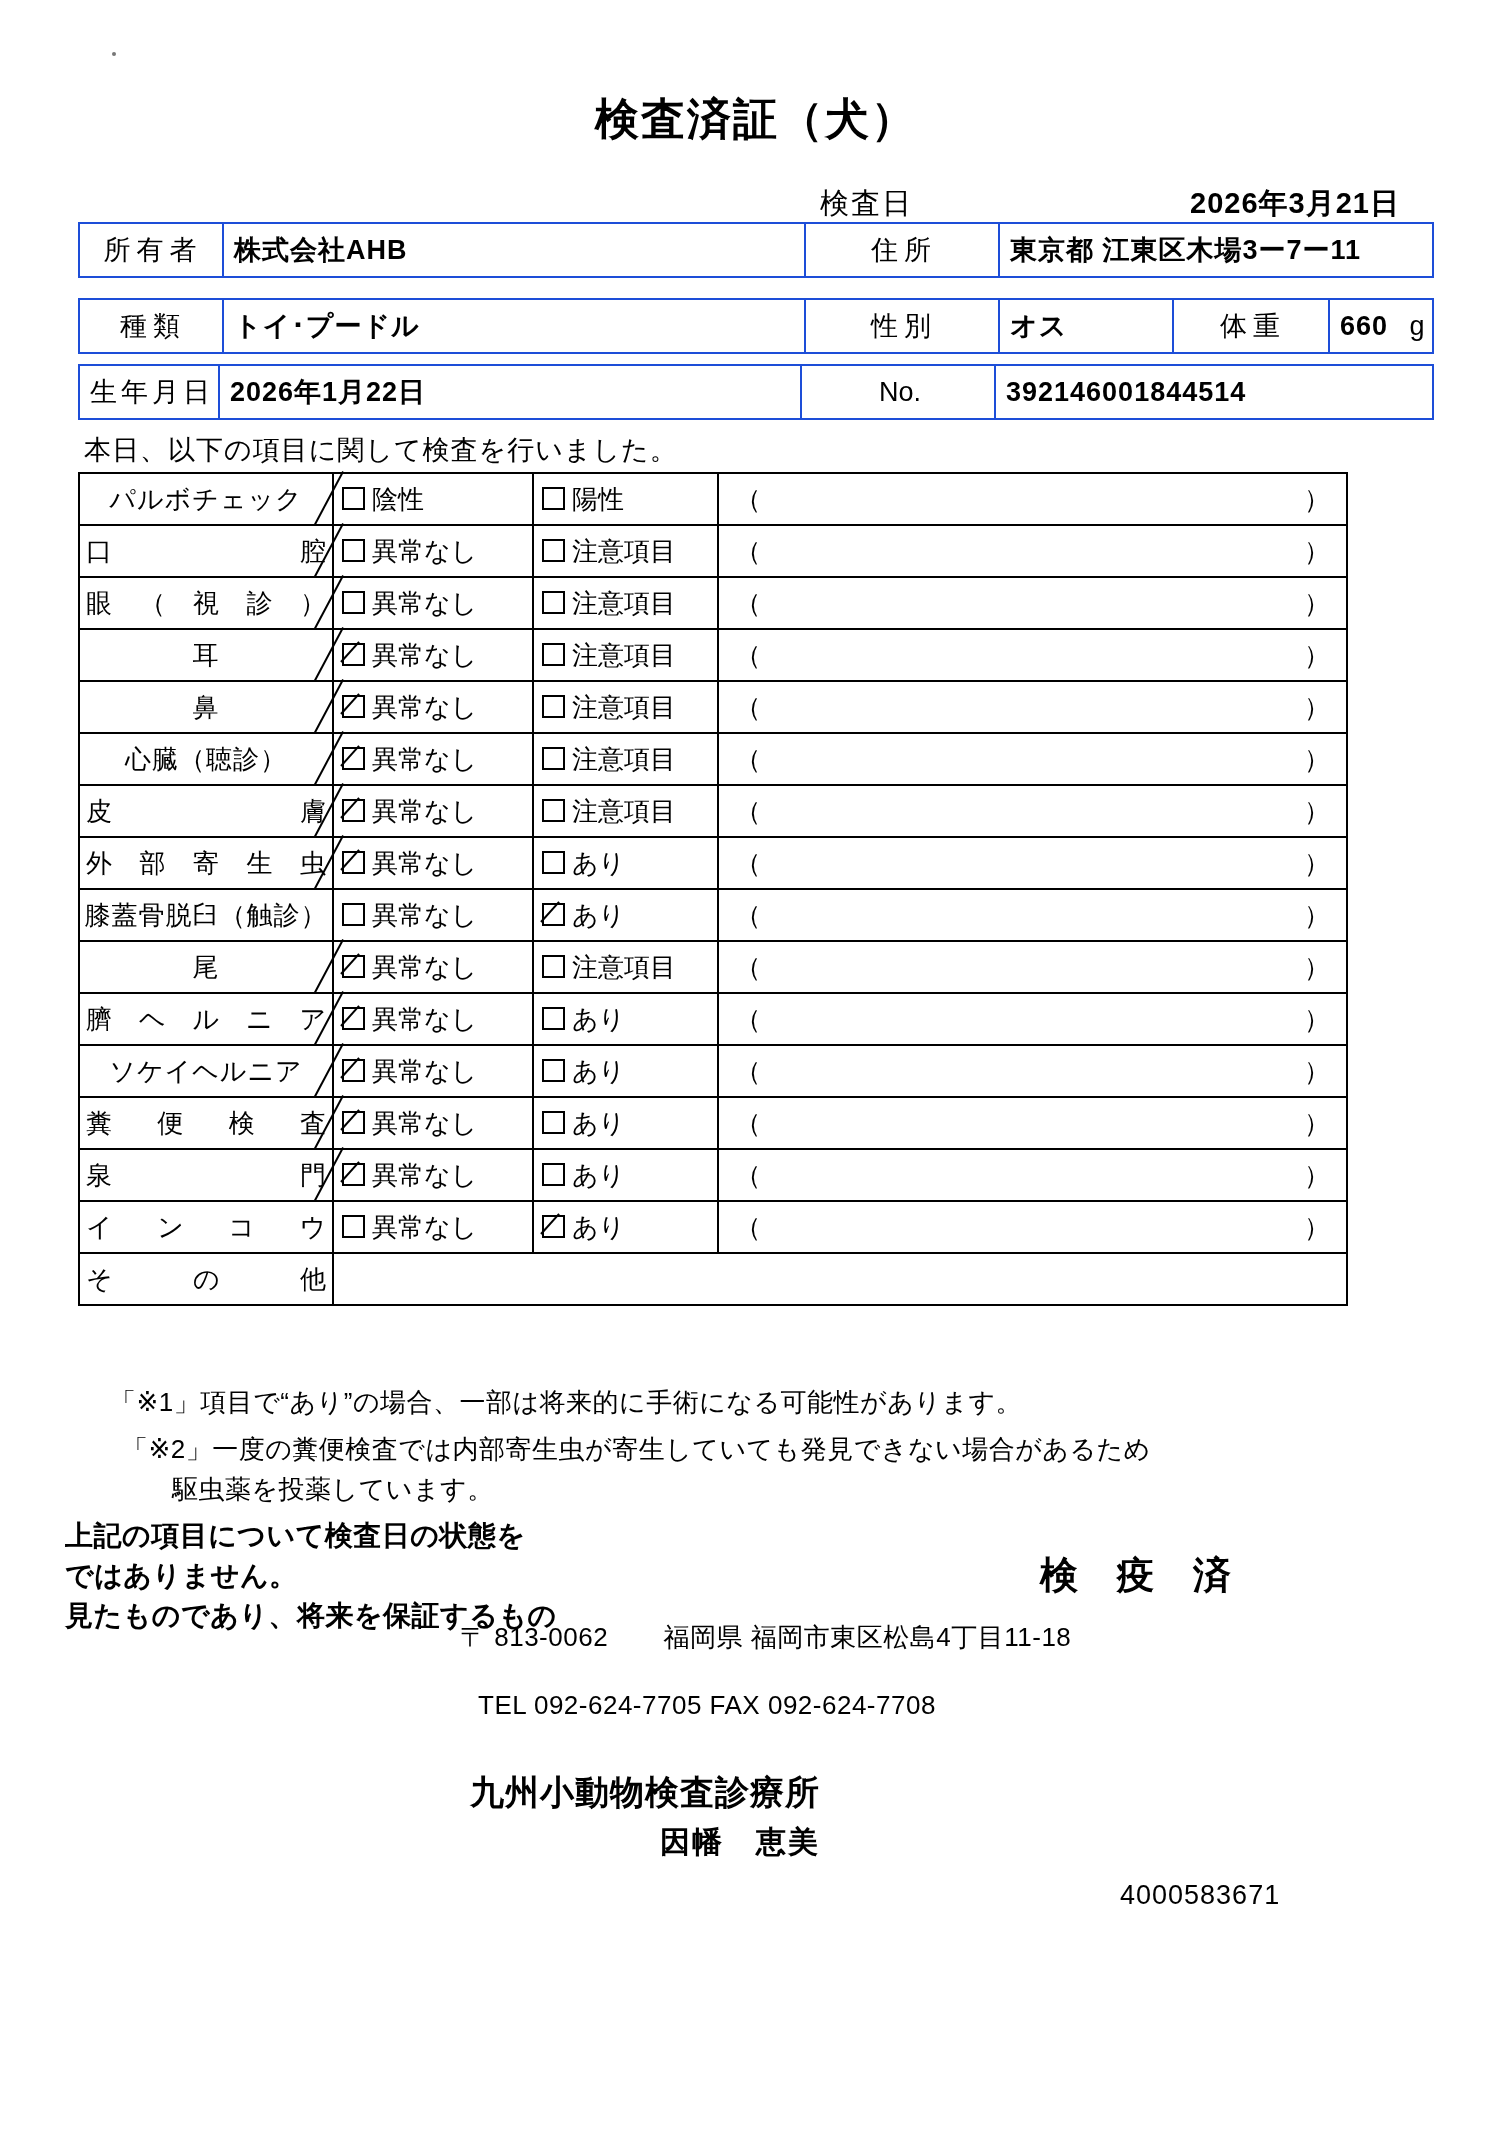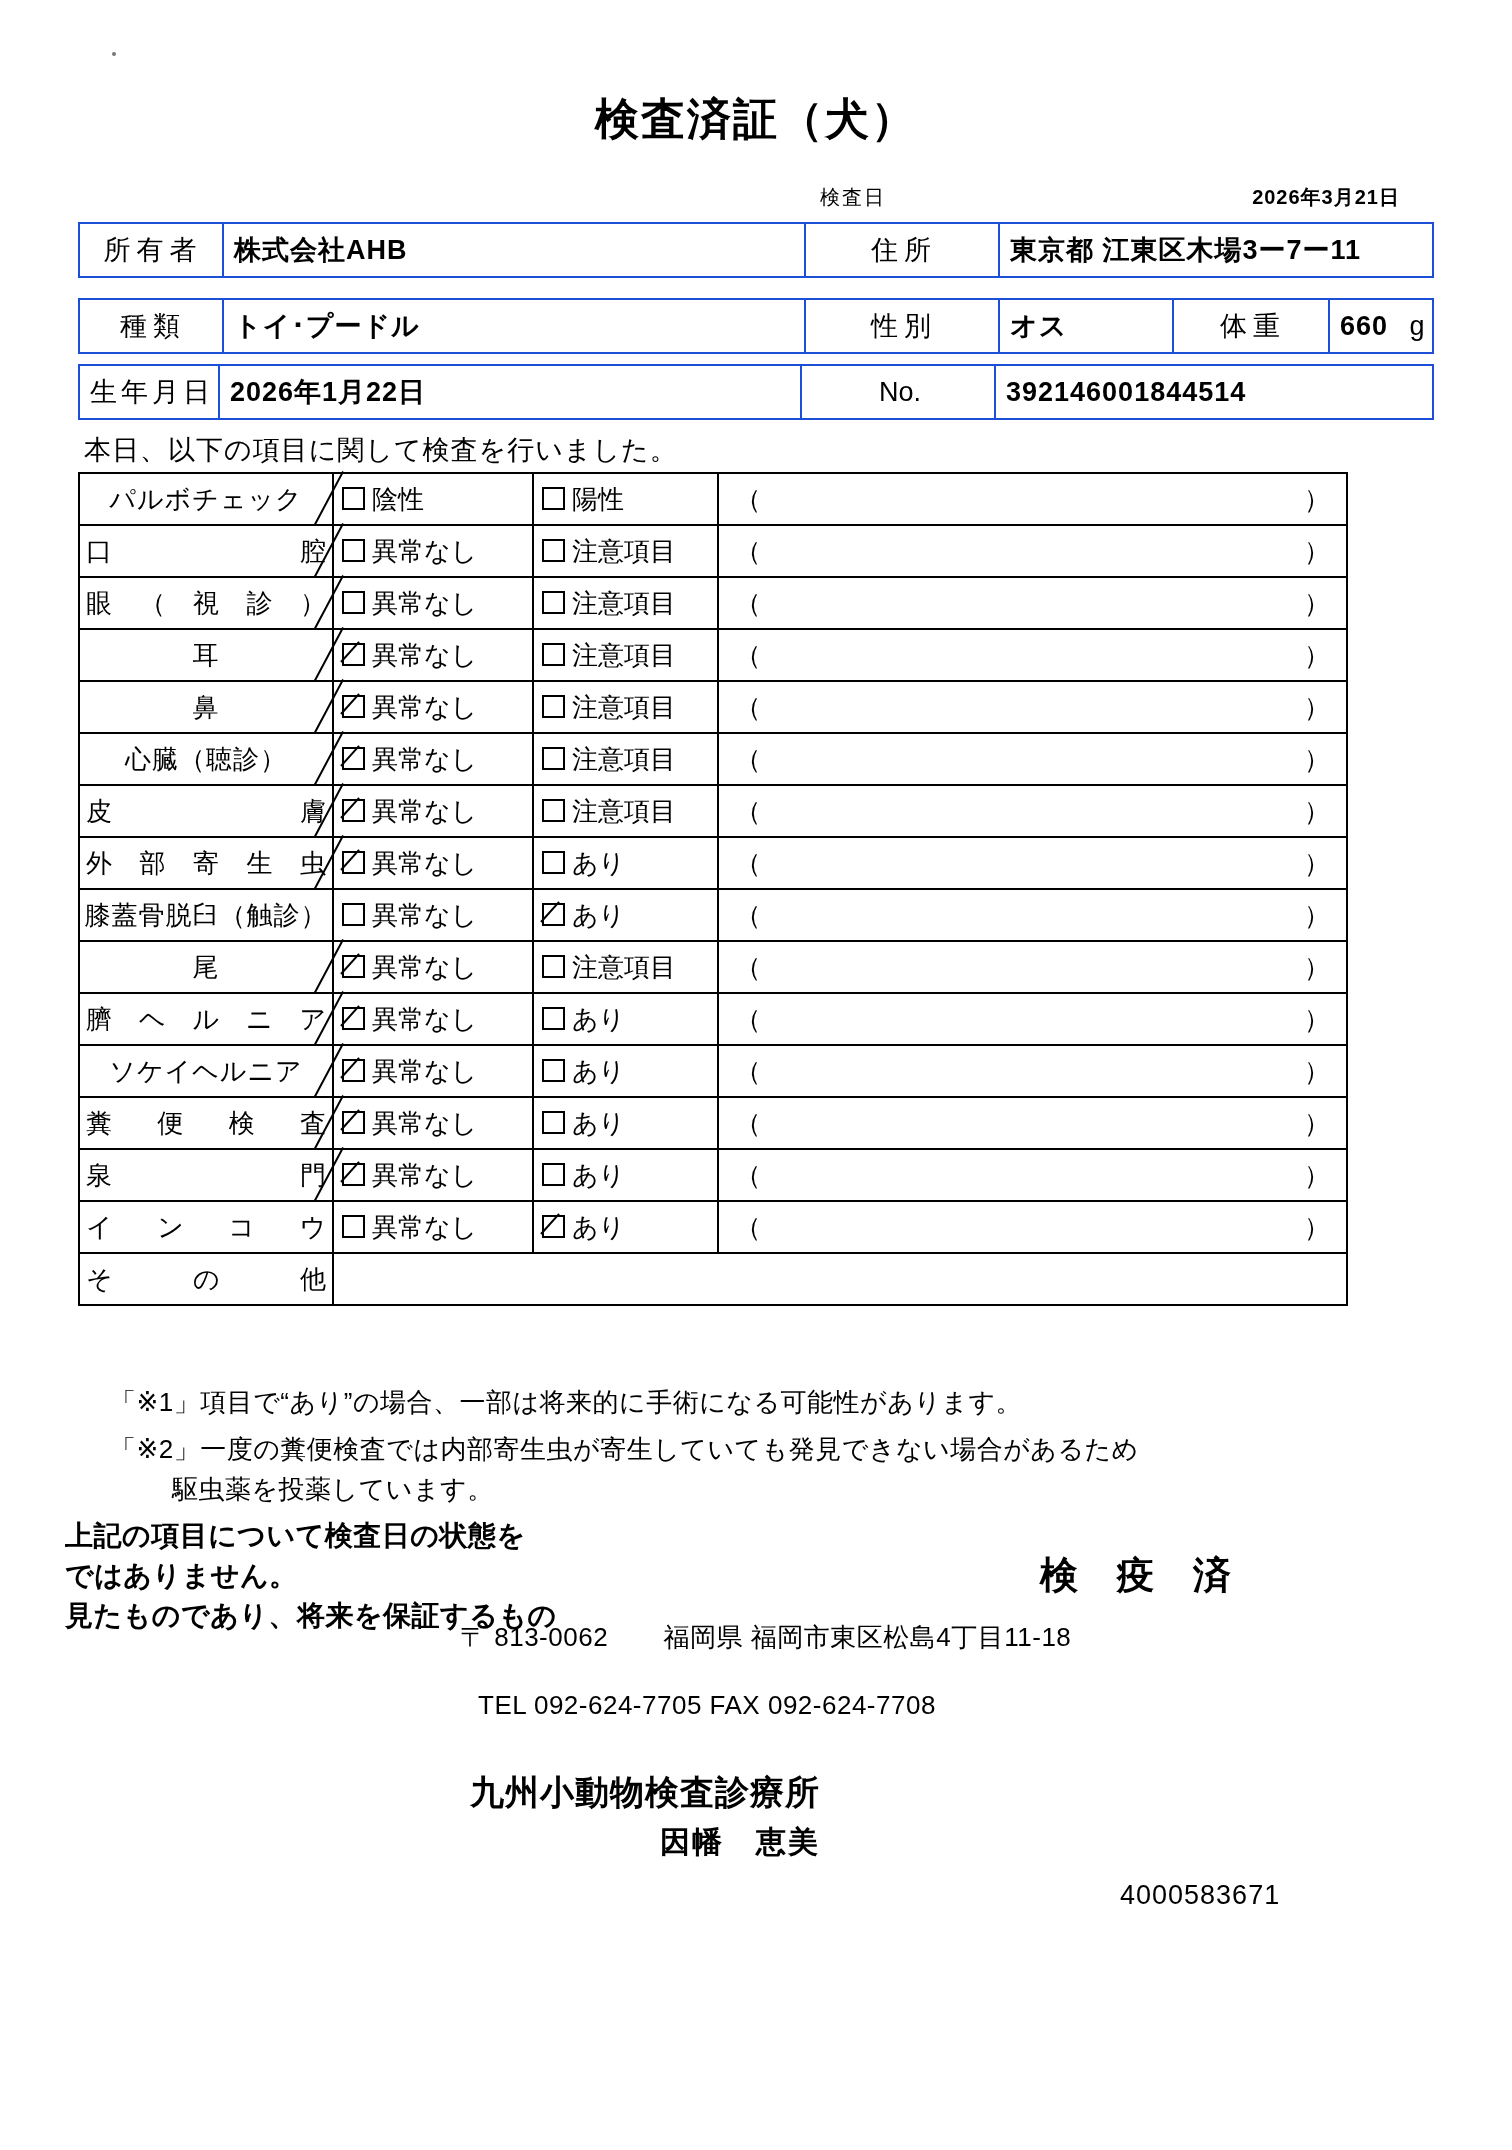--- a/index.html
+++ b/index.html
@@ -33,21 +33,21 @@
     letter-spacing: 2px;
   }
 
   
   .exam-date-row {
     position: absolute;
     left: 820px; top: 184px;
     width: 580px;
     display: flex;
     justify-content: space-between;
-    font-size: 20px;
+    font-size: 29px;
     gap: 44px;
   }
   .exam-date-row .lbl { letter-spacing: 2px; }
   .exam-date-row .val { font-weight: bold; letter-spacing: 1px; }
 
   
   .tbl {
     position: absolute;
     border-collapse: collapse;
     table-layout: fixed;
@@ -150,21 +150,21 @@
   }
 
   
   .footnote {
     position: absolute;
     font-size: 26px;
     letter-spacing: 0.5px;
     margin-left: 32px;
   }
   #fn1 { left: 78px; top: 1385px; }
-  #fn2 { left: 78px; top: 1432px; }
+  #fn2 { left: 90px; top: 1432px; }
   #fn2b { left: 140px; top: 1472px; }
 
   .statement {
     position: absolute;
     left: 65px; top: 1516px;
     font-size: 28px;
     font-weight: bold;
     line-height: 1.42;
     letter-spacing: 0.5px;
   }

